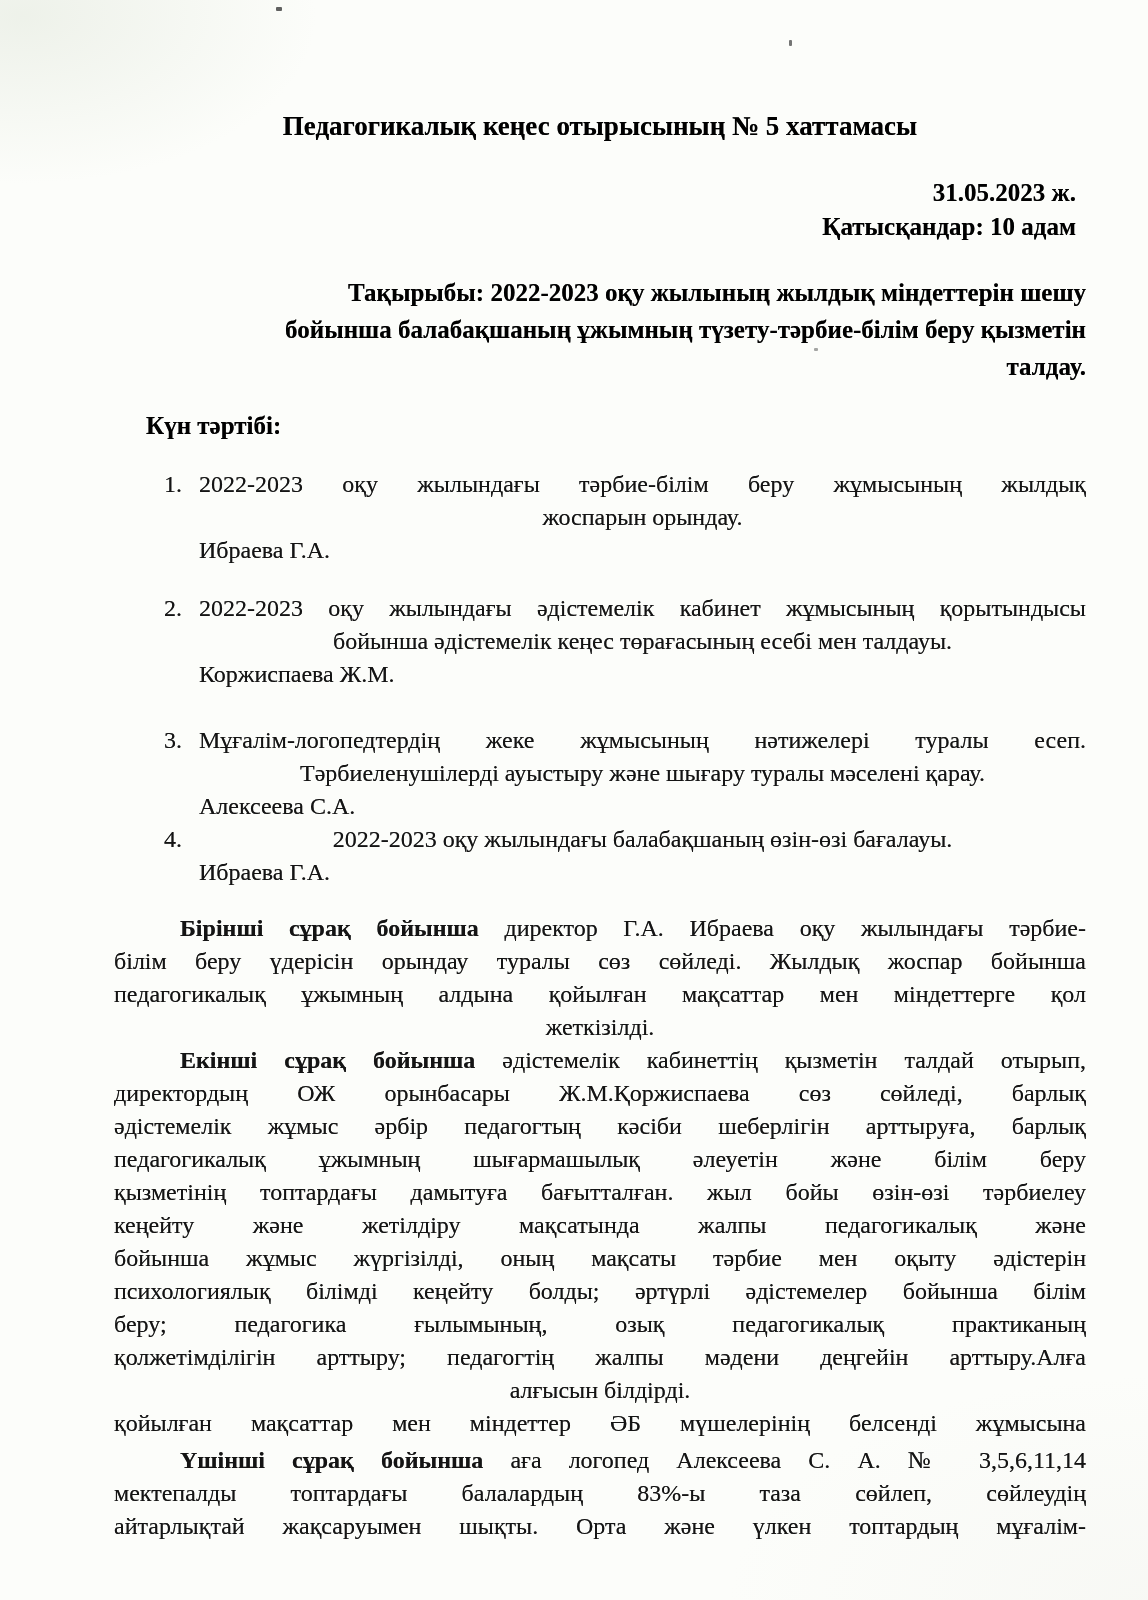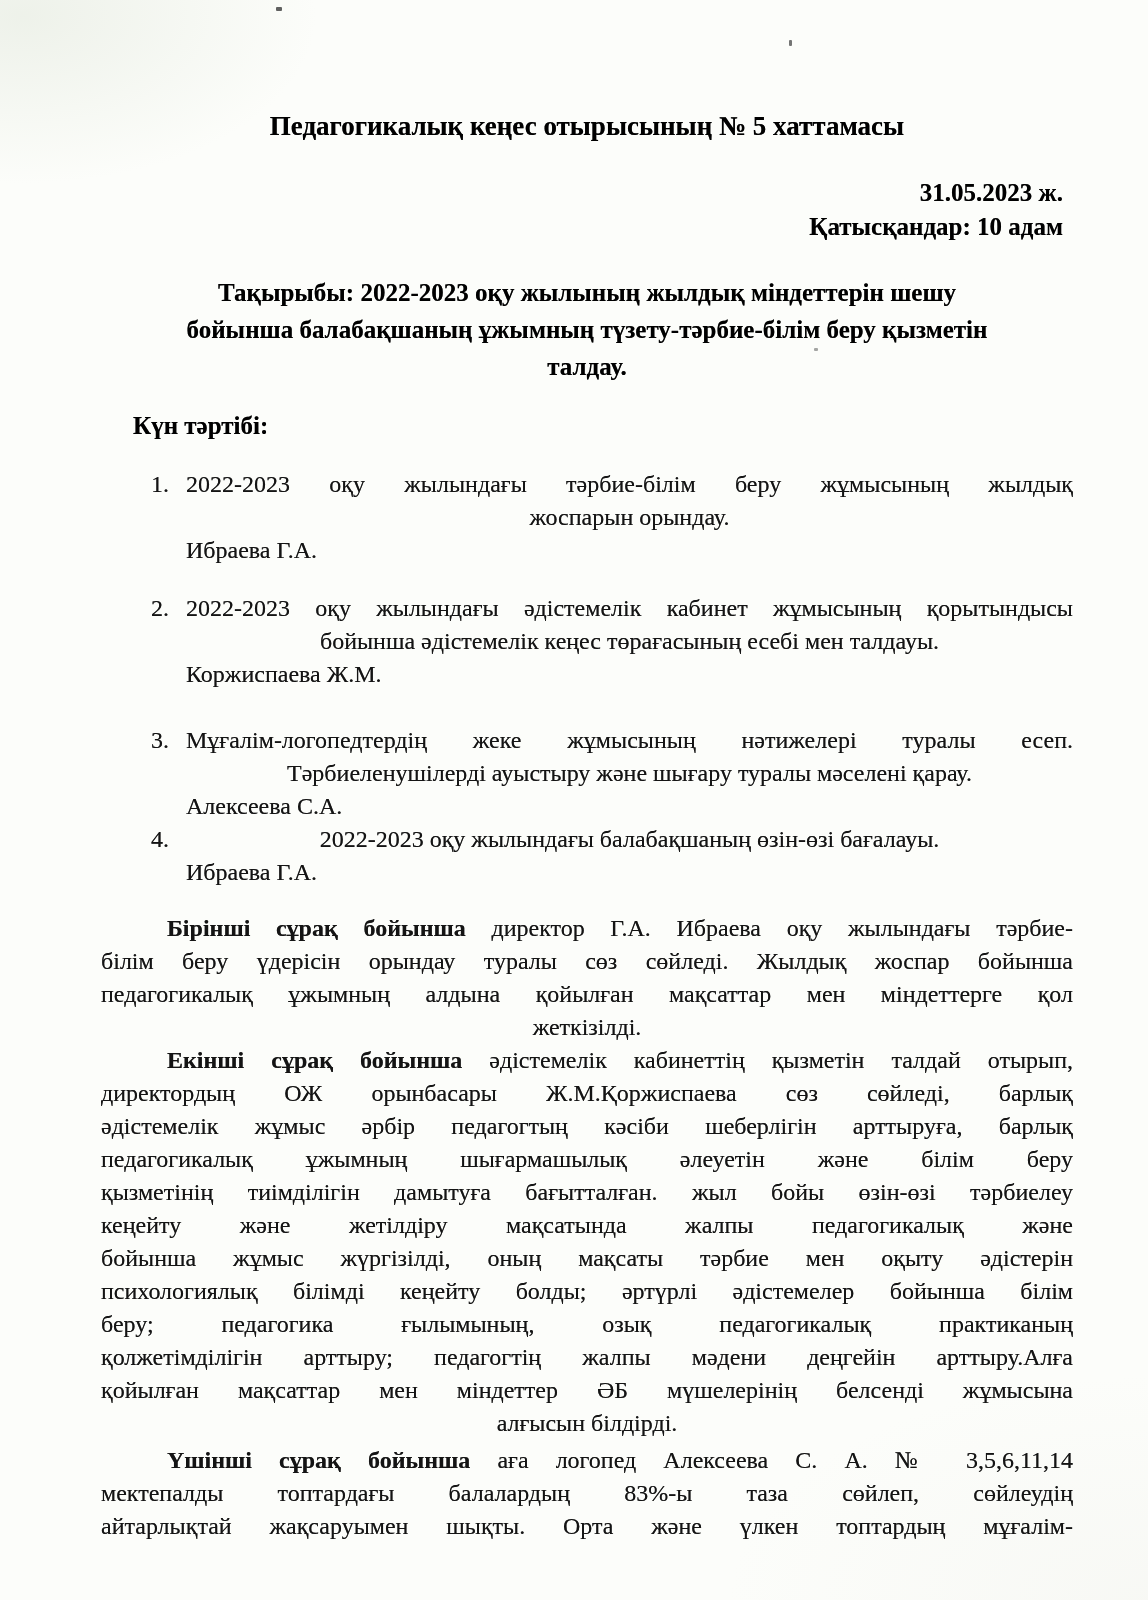--- a/index.html
+++ b/index.html
@@ -11,28 +11,28 @@
     color:#141414;
     overflow:hidden;
     text-shadow:0 0 .5px rgba(25,25,25,.65);
   }
   .page::before{
     content:"";position:absolute;inset:0;pointer-events:none;
     background:
       radial-gradient(420px 240px at 2% 1%, rgba(205,215,196,.30), transparent 70%),
       radial-gradient(600px 320px at 100% 100%, rgba(232,232,226,.22), transparent 70%);
   }
-  .content{position:absolute;left:101px;top:0;width:972px;}
+  .content{position:absolute;left:114px;top:0;width:972px;}
   .tline{line-height:33px;font-size:24px;text-align:center;}
   .jl{text-align:justify;text-align-last:justify;}
   .doc-title{padding-top:108px;text-align:center;font-weight:bold;font-size:27px;line-height:36px;color:#000;}
   .meta{margin-top:32px;text-align:right;font-weight:bold;font-size:25px;line-height:34px;color:#000;padding-right:10px;}
   .meta div{text-align:right;}
   .topic-block{margin-top:30px;font-weight:bold;color:#000;}
-  .topic-block .tline{font-size:25px;line-height:37px;text-align:center;}
+  .topic-block .tline{font-size:25px;line-height:37px;text-align:right;}
   .agenda-heading{margin-top:24px;padding-left:32px;font-weight:bold;font-size:25px;line-height:33px;color:#000;}
   .agenda-item{position:relative;padding-left:85px;}
   .agenda-item .num{position:absolute;left:50px;top:0;font-size:24px;line-height:33px;}
   .speaker{text-align:left;font-size:24px;line-height:33px;padding-right:12px;}
   .mt-item1{margin-top:26px;}
   .mt-item2{margin-top:25px;}
   .mt-item3{margin-top:33px;}
   .mt-item4{margin-top:0;}
   .para{margin-top:0;}
   .para .tline:first-child{text-indent:66px;}
@@ -108,28 +108,28 @@
         <div class="tline jl">білім беру үдерісін орындау туралы сөз сөйледі. Жылдық жоспар бойынша</div>
         <div class="tline jl">педагогикалық ұжымның алдына қойылған мақсаттар мен міндеттерге қол</div>
         <div class="tline">жеткізілді.</div>
       </div>
 
     <div class="para">
         <div class="tline jl"><b>Екінші сұрақ бойынша</b>  әдістемелік кабинеттің қызметін талдай отырып,</div>
         <div class="tline jl">директордың ОЖ орынбасары Ж.М.Қоржиспаева сөз сөйледі, барлық</div>
         <div class="tline jl">әдістемелік жұмыс әрбір педагогтың кәсіби шеберлігін арттыруға, барлық</div>
         <div class="tline jl">педагогикалық ұжымның шығармашылық әлеуетін және білім беру</div>
-        <div class="tline jl">қызметінің тиімділігін дамытуға бағытталған. жыл бойы өзін-өзі тәрбиелеу</div>
+        <div class="tline jl">қызметінің топтардағы дамытуға бағытталған. жыл бойы өзін-өзі тәрбиелеу</div>
         <div class="tline jl">кеңейту және жетілдіру мақсатында жалпы педагогикалық және</div>
         <div class="tline jl">бойынша жұмыс жүргізілді, оның мақсаты тәрбие мен оқыту әдістерін</div>
         <div class="tline jl">психологиялық білімді кеңейту болды; әртүрлі әдістемелер бойынша білім</div>
         <div class="tline jl">беру; педагогика ғылымының, озық педагогикалық практиканың</div>
         <div class="tline jl">қолжетімділігін арттыру; педагогтің жалпы мәдени деңгейін арттыру.Алға</div>
+        <div class="tline">алғысын білдірді.</div>
         <div class="tline jl">қойылған мақсаттар мен міндеттер ӘБ мүшелерінің белсенді жұмысына</div>
-        <div class="tline">алғысын білдірді.</div>
       </div>
 
     <div class="para mt-para3">
         <div class="tline jl"><b>Үшінші сұрақ бойынша</b> аға логопед Алексеева С. А. № 3,5,6,11,14</div>
         <div class="tline jl">мектепалды топтардағы балалардың 83%-ы таза сөйлеп, сөйлеудің</div>
         <div class="tline jl">айтарлықтай жақсаруымен шықты. Орта және үлкен топтардың мұғалім-</div>
       </div>
 
   </div>
 </div>

